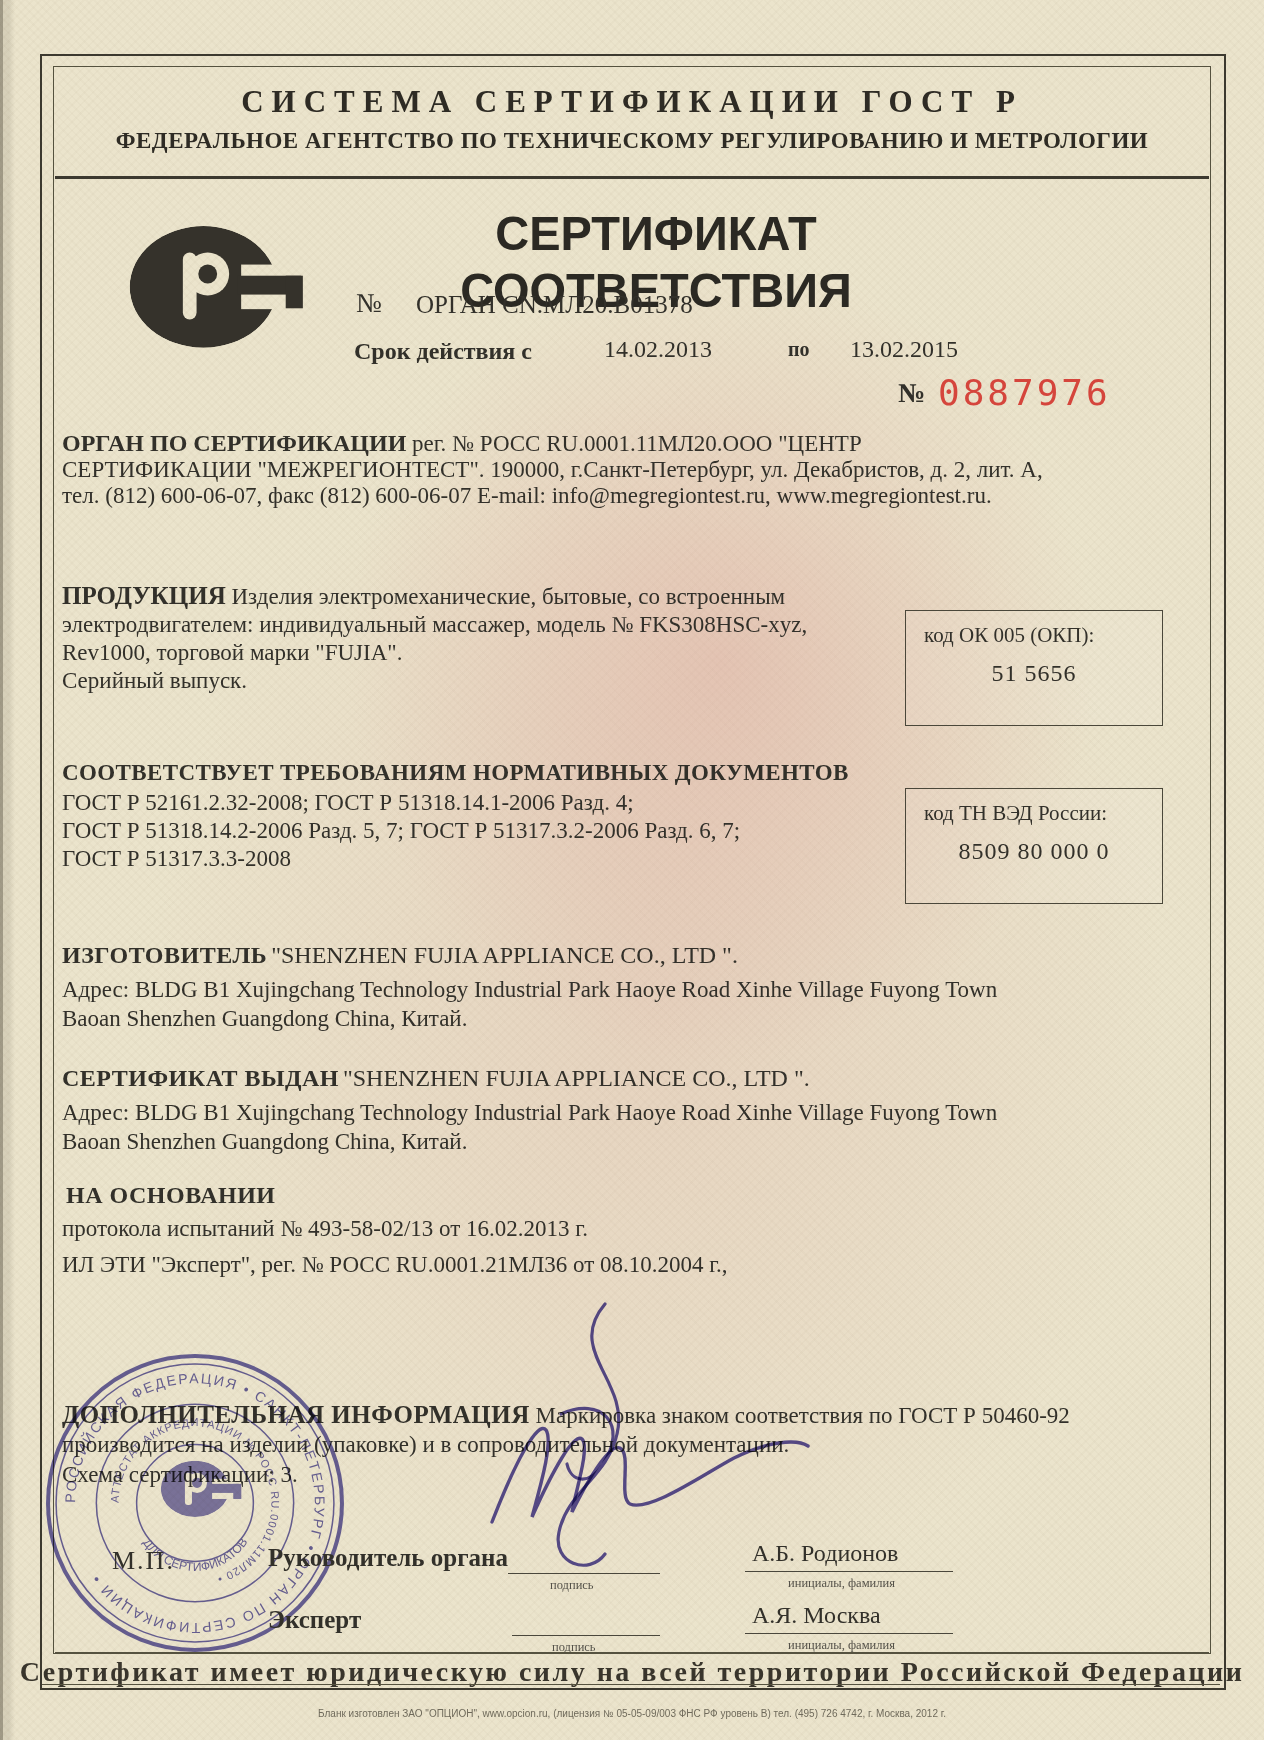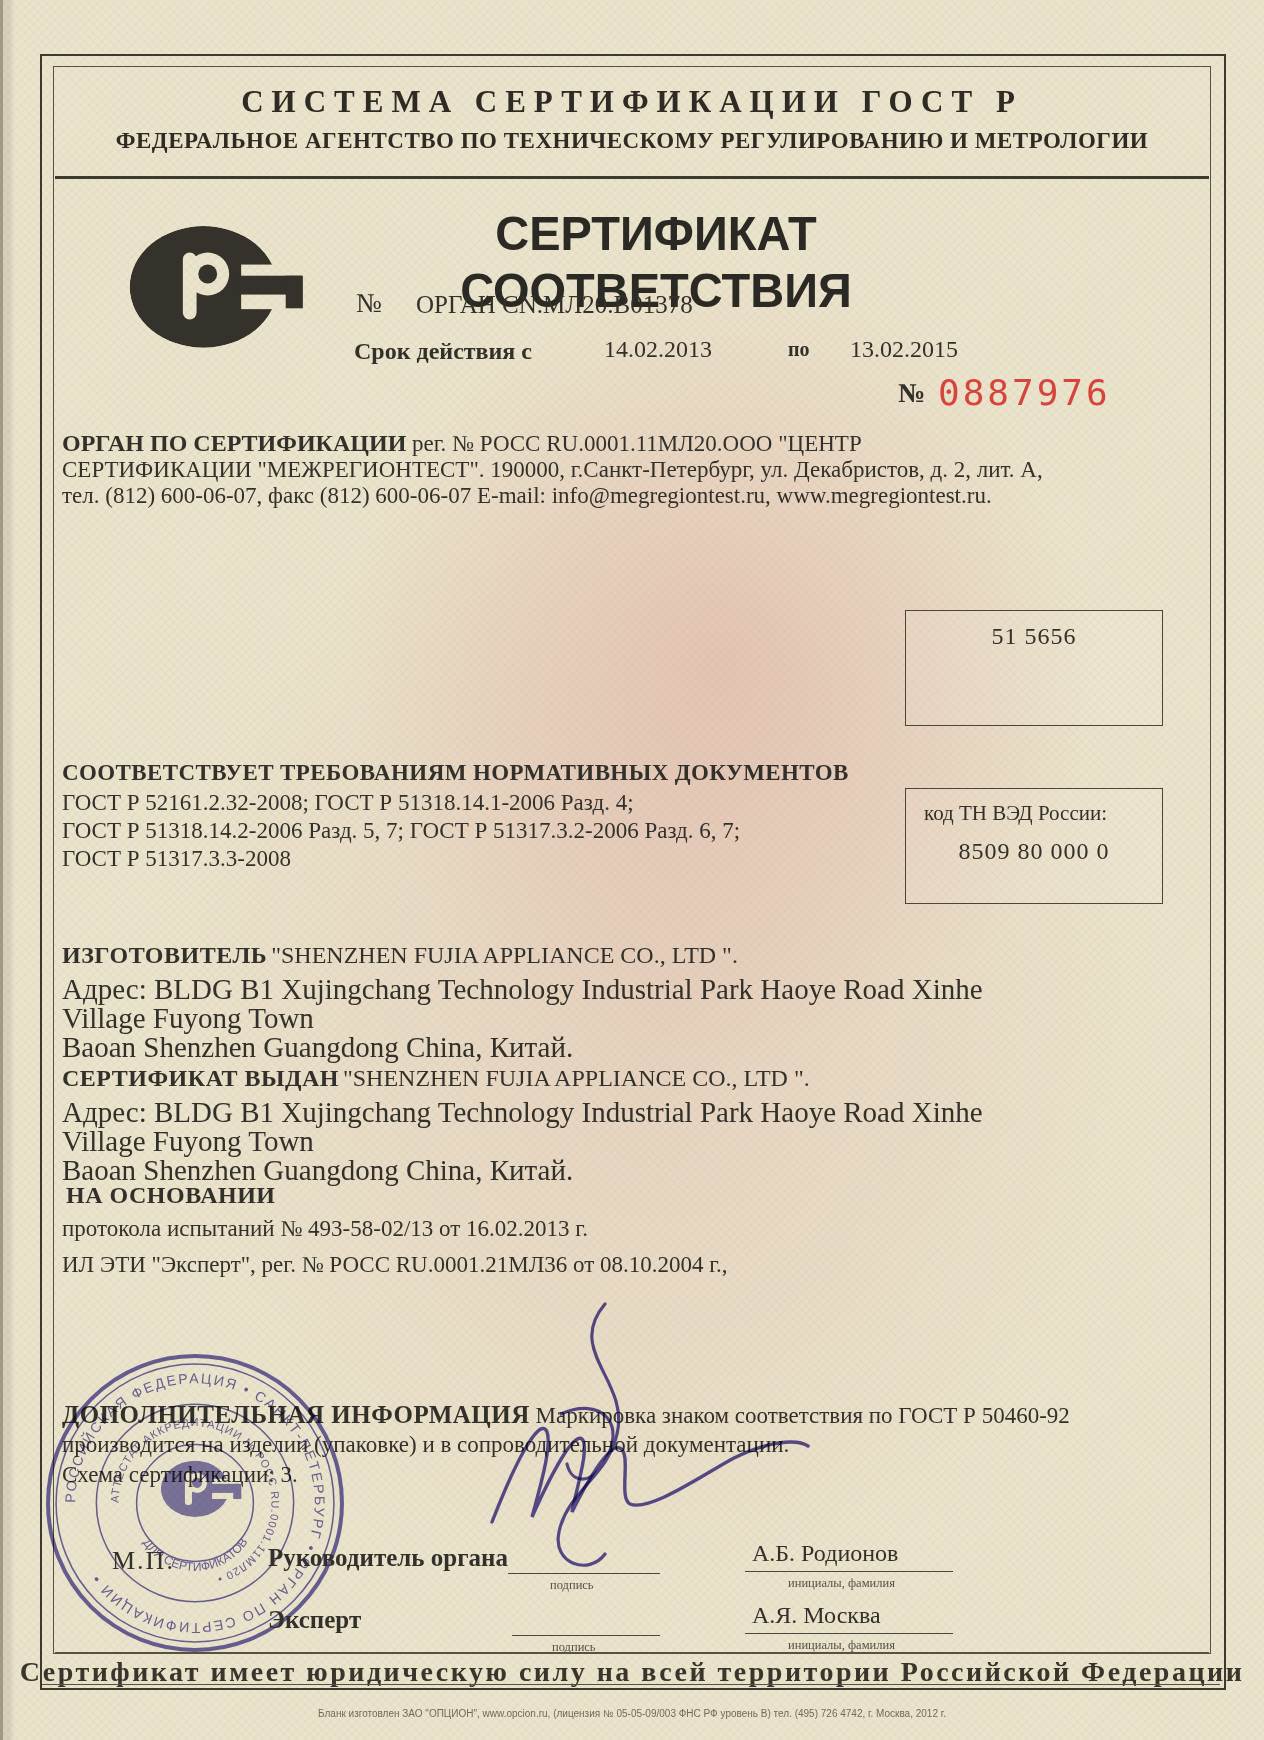--- a/index.html
+++ b/index.html
@@ -50,21 +50,21 @@
   .box-okp{left:905px; top:610px; height:114px;}
   .box-tnved{left:905px; top:788px; height:114px;}
 
   .comp-label{left:62px; top:760px; font-size:23px; font-weight:bold; letter-spacing:.4px;}
   .comp-line{left:62px; font-size:23px;}
 
   .manu-line1{left:62px; top:942px;}
   .issued-line1{left:62px; top:1065px;}
   .name-lbl{font-size:24px; font-weight:bold; letter-spacing:.5px;}
   .name-val{font-size:24px;}
-  .addr{left:62px; width:1010px; font-size:29px; line-height:29px; white-space:pre-line;}
+  .addr{left:62px; width:1010px; font-size:23px; line-height:29px; white-space:pre-line;}
   .manu-addr{top:975px;}
   .issued-addr{top:1098px;}
 
   .basis-label{left:66px; top:1182px; font-size:24px; font-weight:bold; letter-spacing:.5px;}
   .basis-line{left:62px; font-size:23px;}
 
   .add-block{left:62px; top:1400px; width:1010px; font-size:23px; line-height:29px; white-space:pre-line;}
   .add-block .lbl{font-size:25px; letter-spacing:.5px;}
   .scheme-line{left:62px; top:1462px; font-size:23px;}
 
@@ -120,22 +120,27 @@
   <div class="abs valid-po">по</div>
   <div class="abs valid-to">13.02.2015</div>
 
   <div class="abs blank-no-label">№</div>
   <div class="abs blank-no">0887976</div>
 
   <div class="abs para organ-block"><span class="lbl">ОРГАН ПО СЕРТИФИКАЦИИ</span>  <span>рег. № РОСС RU.0001.11МЛ20.ООО "ЦЕНТР
 СЕРТИФИКАЦИИ "МЕЖРЕГИОНТЕСТ". 190000, г.Санкт-Петербург, ул. Декабристов, д. 2, лит. А,
 тел. (812) 600-06-07, факс (812) 600-06-07 E-mail: info@megregiontest.ru, www.megregiontest.ru.</span></div>
 
+  <div class="abs para product-block"><span class="lbl">ПРОДУКЦИЯ</span> <span>Изделия электромеханические, бытовые, со встроенным
+электродвигателем: индивидуальный массажер, модель № FKS308HSC-xyz,
+Rev1000, торговой марки "FUJIA".
+Серийный выпуск.</span></div>
 
   <div class="abs code-box box-okp">
+    <div class="cb-label">код ОК 005 (ОКП):</div>
     <div class="cb-value">51 5656</div>
   </div>
 
   <div class="abs comp-label">СООТВЕТСТВУЕТ ТРЕБОВАНИЯМ НОРМАТИВНЫХ ДОКУМЕНТОВ</div>
   <div class="abs comp-line" style="top:790px;">ГОСТ Р 52161.2.32-2008; ГОСТ Р 51318.14.1-2006 Разд. 4;</div>
   <div class="abs comp-line" style="top:818px;">ГОСТ Р 51318.14.2-2006 Разд. 5, 7; ГОСТ Р 51317.3.2-2006 Разд. 6, 7;</div>
   <div class="abs comp-line" style="top:846px;">ГОСТ Р 51317.3.3-2008</div>
 
   <div class="abs code-box box-tnved">
     <div class="cb-label">код ТН ВЭД России:</div>

